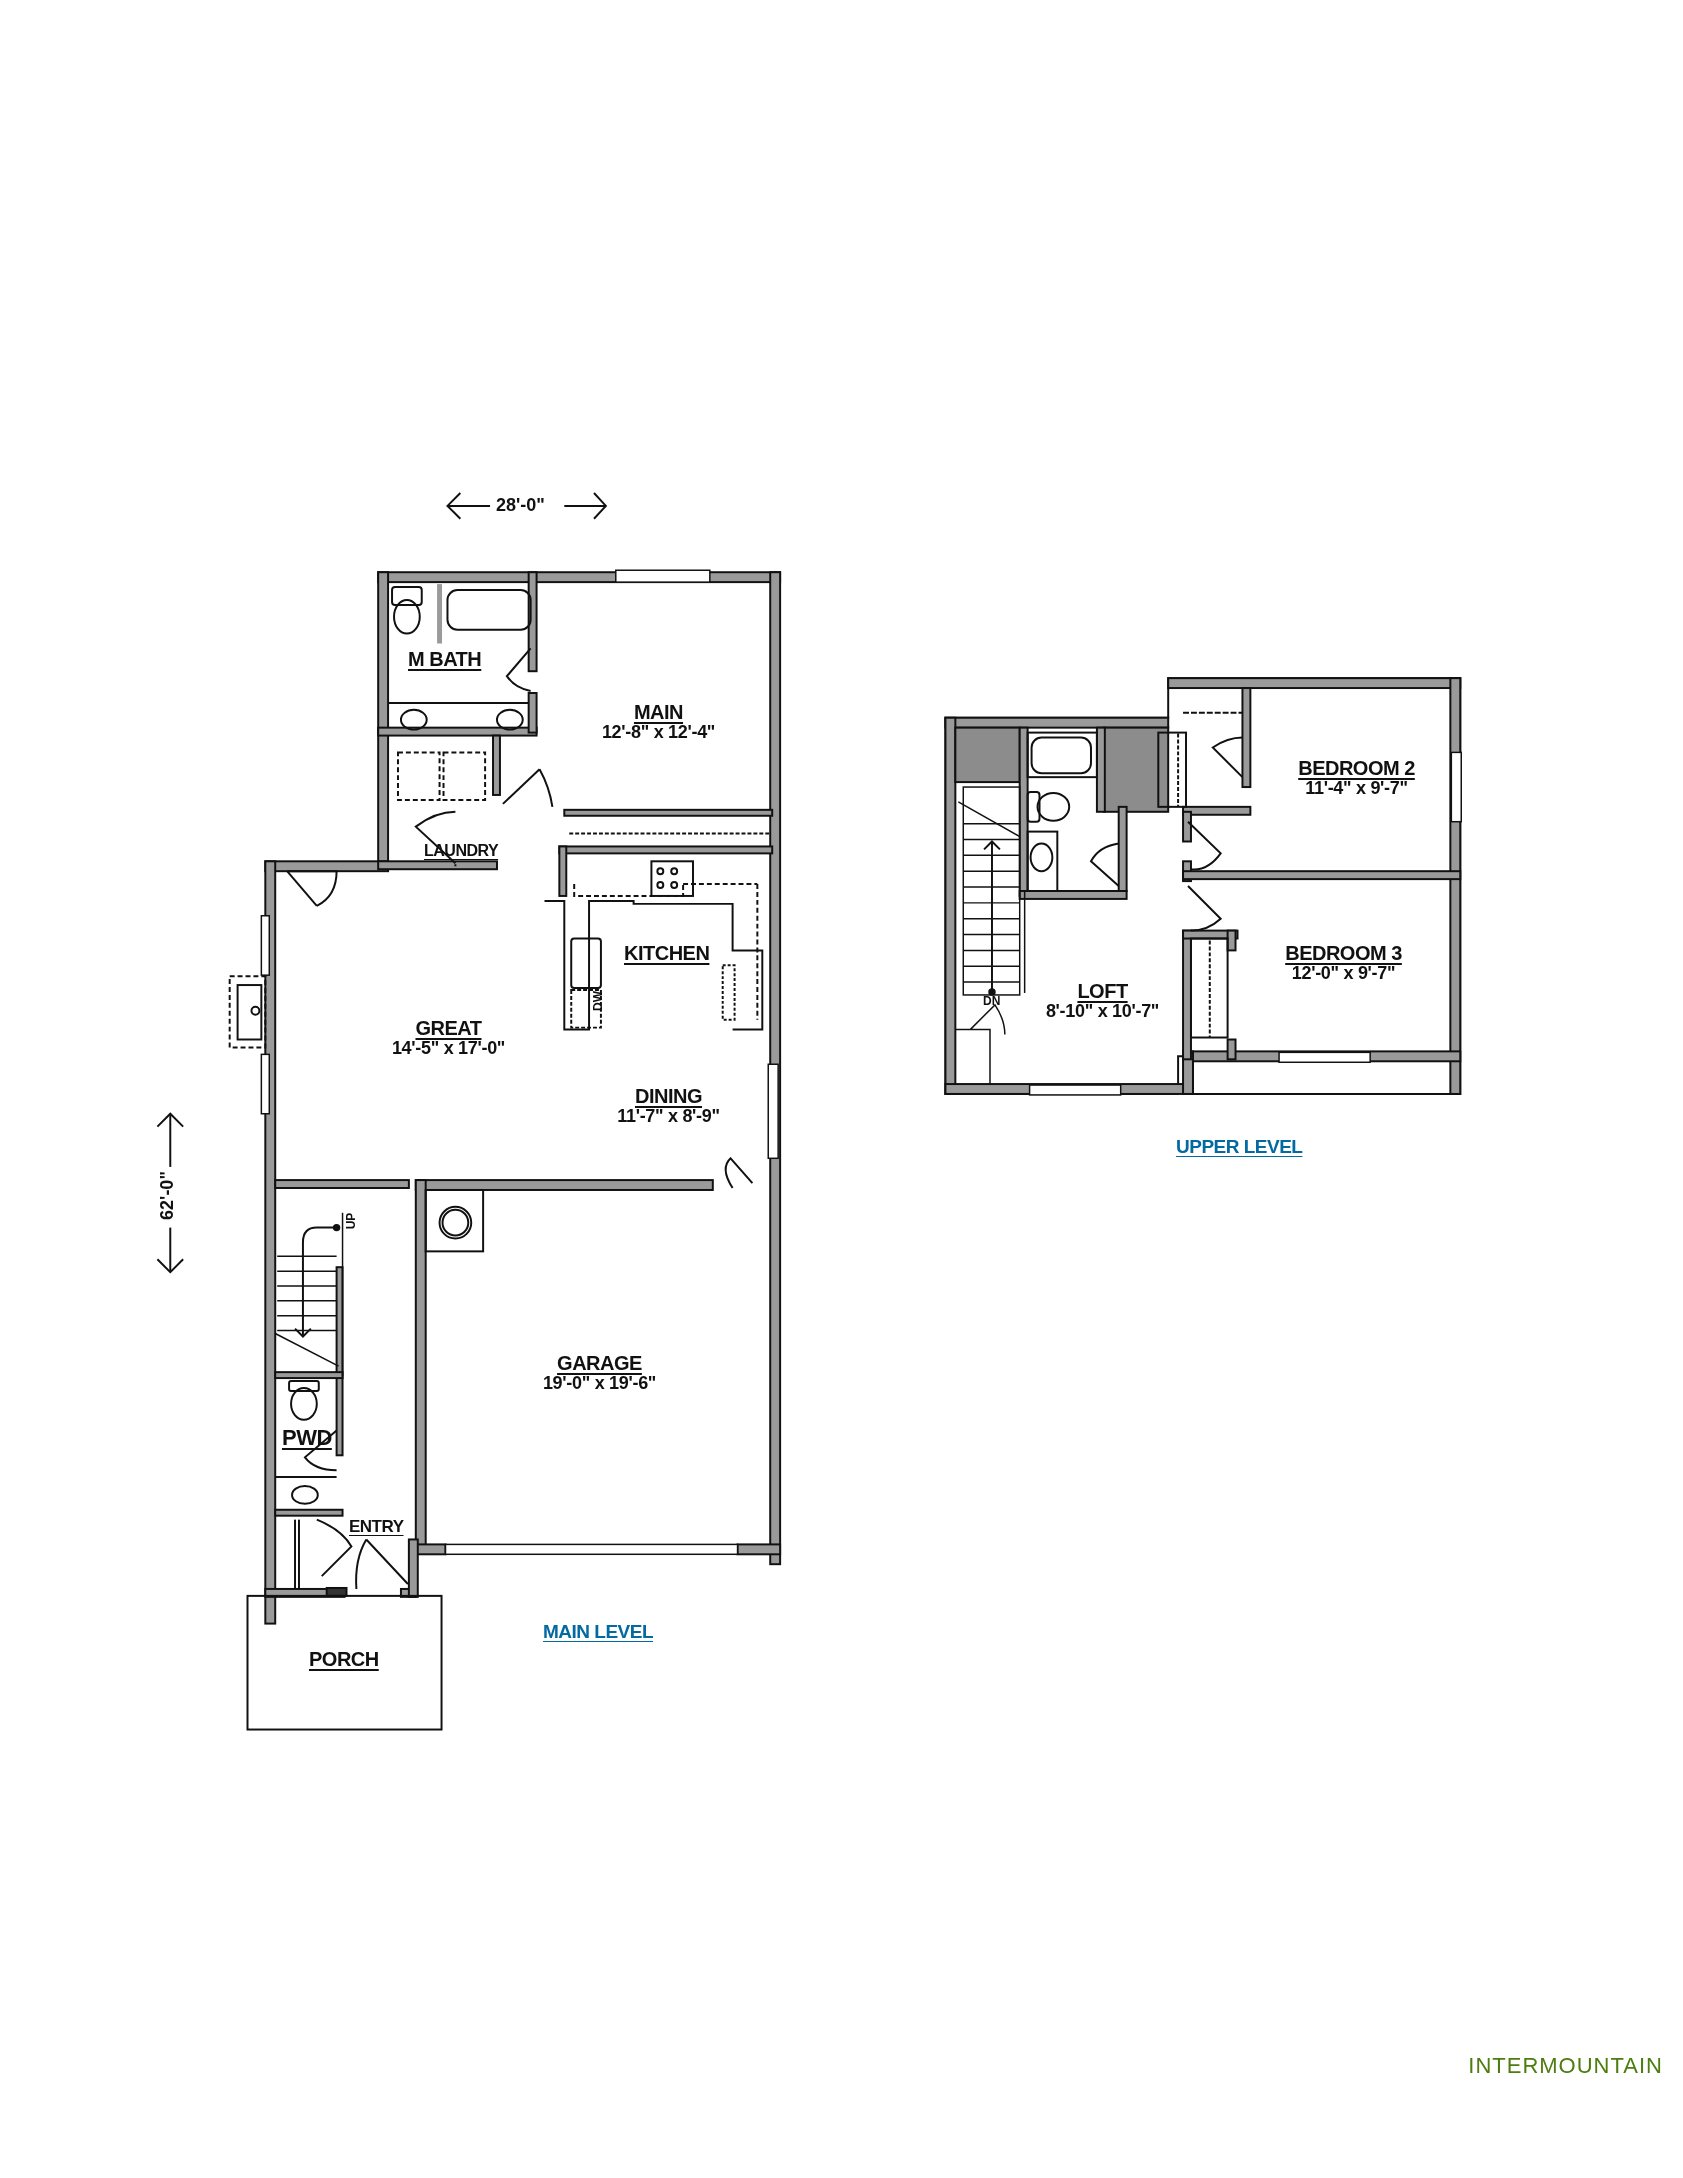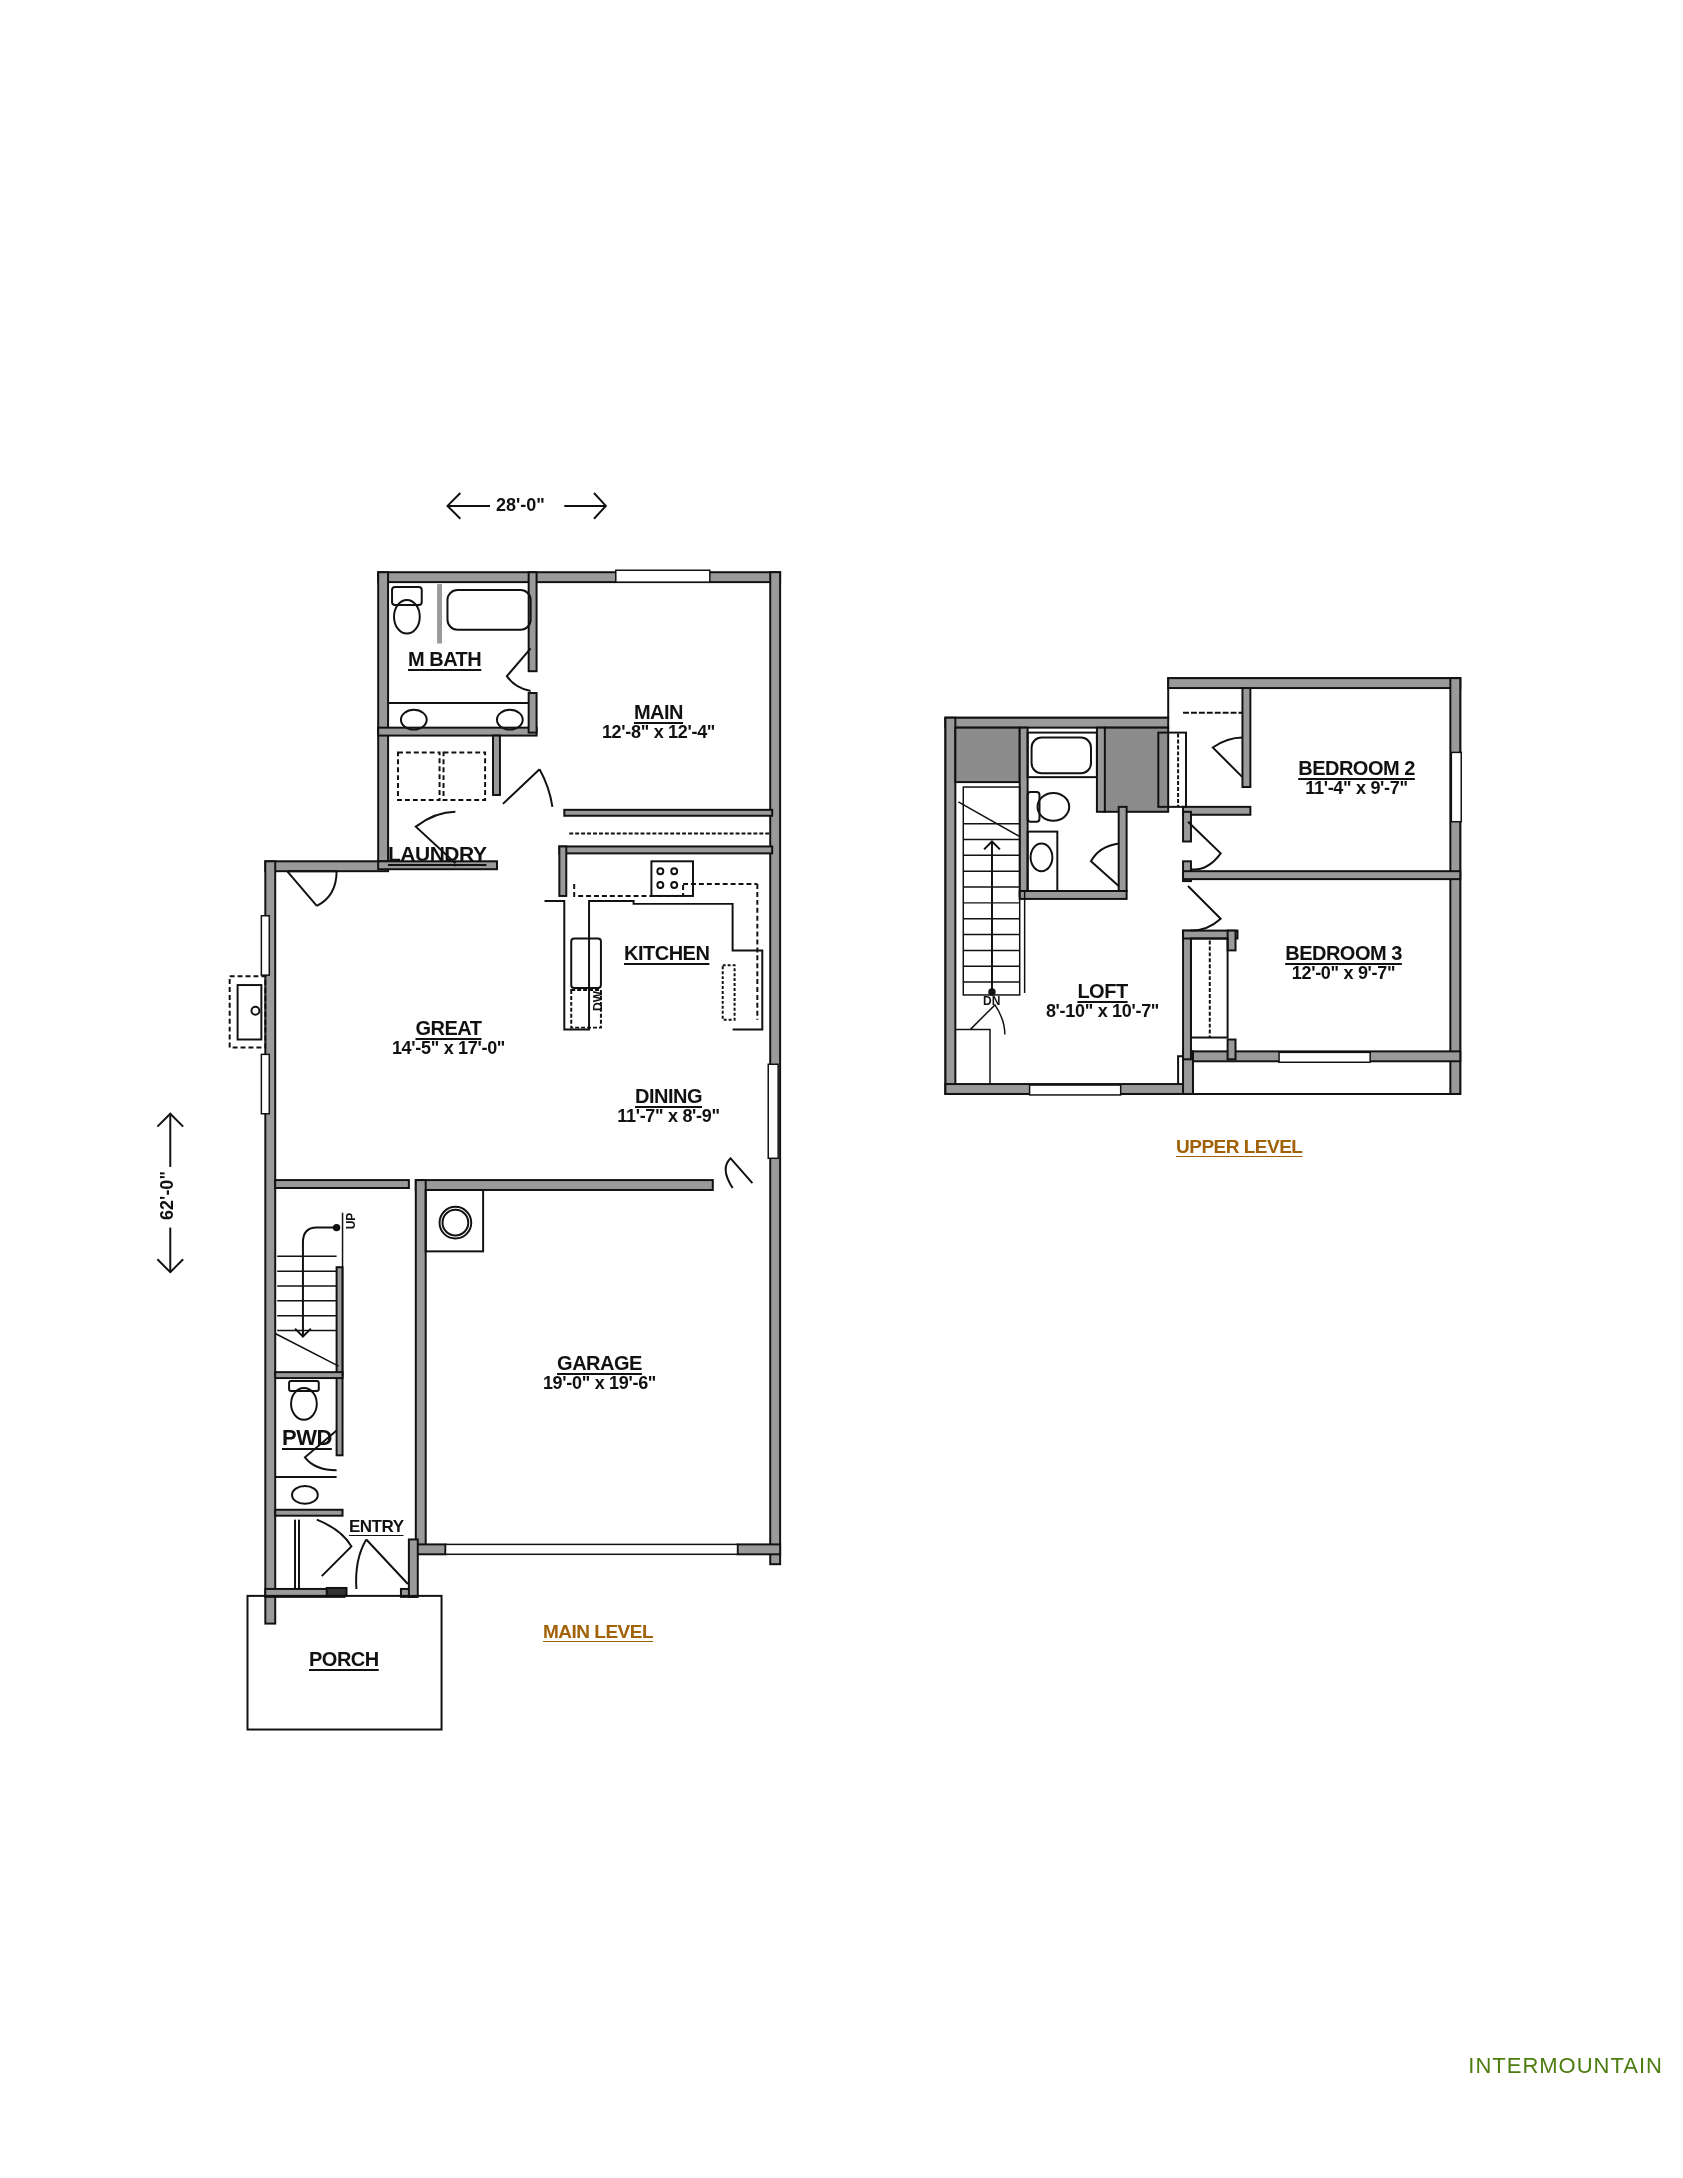--- a/index.html
+++ b/index.html
@@ -2,21 +2,21 @@
 <html><head>
 <meta charset="utf-8">
 <style>
   html, body { margin:0; padding:0; background:#ffffff; }
   body { width:1683px; height:2178px; position:relative; overflow:hidden;
          font-family: "Liberation Sans", "DejaVu Sans", sans-serif; }
   #plan { position:absolute; left:0; top:0; }
   .lbl { position:absolute; font-weight:bold; color:#111; text-align:center; line-height:1.1; white-space:nowrap; }
   .lbl .name { font-size:20px; text-decoration:underline; text-underline-offset:3px; letter-spacing:-0.5px; }
   .lbl .dim  { font-size:18px; letter-spacing:-0.3px; }
-  .level { position:absolute; font-weight:bold; font-size:19px; text-decoration:underline; text-underline-offset:3px; color:#a16207; letter-spacing:-0.5px; }
+  .level { position:absolute; font-weight:bold; font-size:19px; text-decoration:underline; text-underline-offset:3px; color:#0369a1; letter-spacing:-0.5px; }
   .dimtxt { position:absolute; font-weight:bold; font-size:18px; color:#111; background:#fff; padding:0 4px; }
   .watermark { position:absolute; right:20px; top:2053px; font-size:22px; letter-spacing:1px; color:#4d7c0f; font-weight:normal; }
   .tiny { position:absolute; font-size:12px; font-weight:bold; color:#111; }
 </style>
 </head>
 <body>
 
 <svg id="plan" width="1683" height="2178" viewBox="0 0 1700 2200">
   <g fill="none" stroke="#111" stroke-width="2">
 
@@ -254,21 +254,21 @@
 <div class="dimtxt" style="left:139px; top:1185px; transform:rotate(-90deg); transform-origin:center;">62'-0"</div>
 
 <div class="lbl" style="left:408px; top:648px;">
   <div class="name">M BATH</div>
 </div>
 <div class="lbl" style="left:584px; top:701px; width:149px;">
   <div class="name">MAIN</div>
   <div class="dim">12'-8" x 12'-4"</div>
 </div>
 <div class="lbl" style="left:388px; top:842px;">
-  <div class="name" style="font-size:21px;">LAUNDRY</div>
+  <div class="name" style="font-size:16px;margin-left:36px;">LAUNDRY</div>
 </div>
 <div class="lbl" style="left:624px; top:942px;">
   <div class="name">KITCHEN</div>
 </div>
 <div class="tiny" style="left:588px; top:994px; transform:rotate(-90deg);">DW</div>
 <div class="lbl" style="left:374px; top:1017px; width:149px;">
   <div class="name">GREAT</div>
   <div class="dim">14'-5" x 17'-0"</div>
 </div>
 <div class="lbl" style="left:594px; top:1085px; width:149px;">

